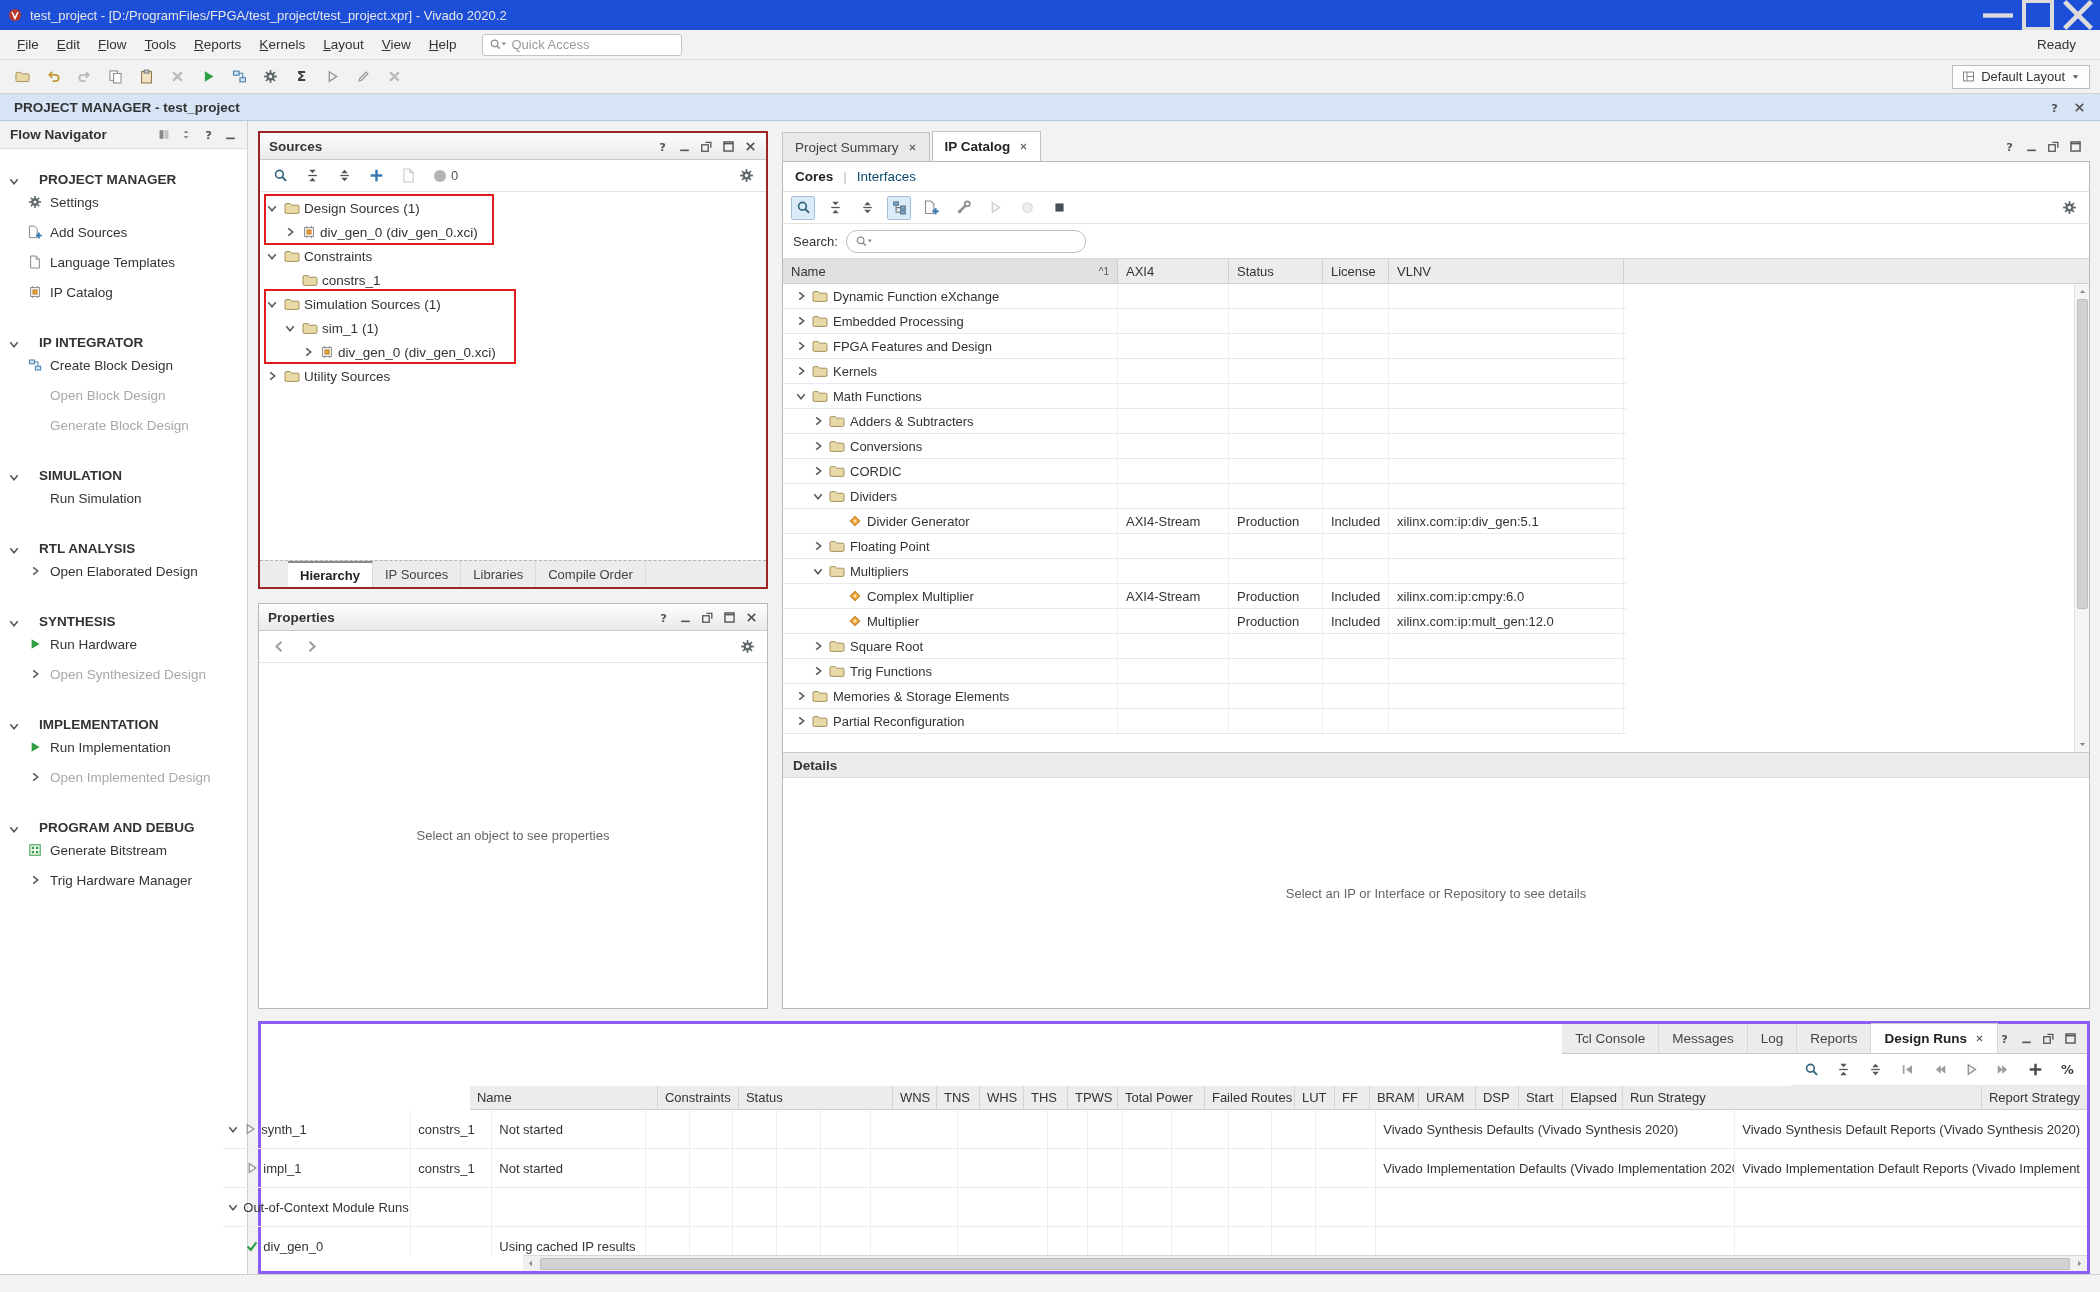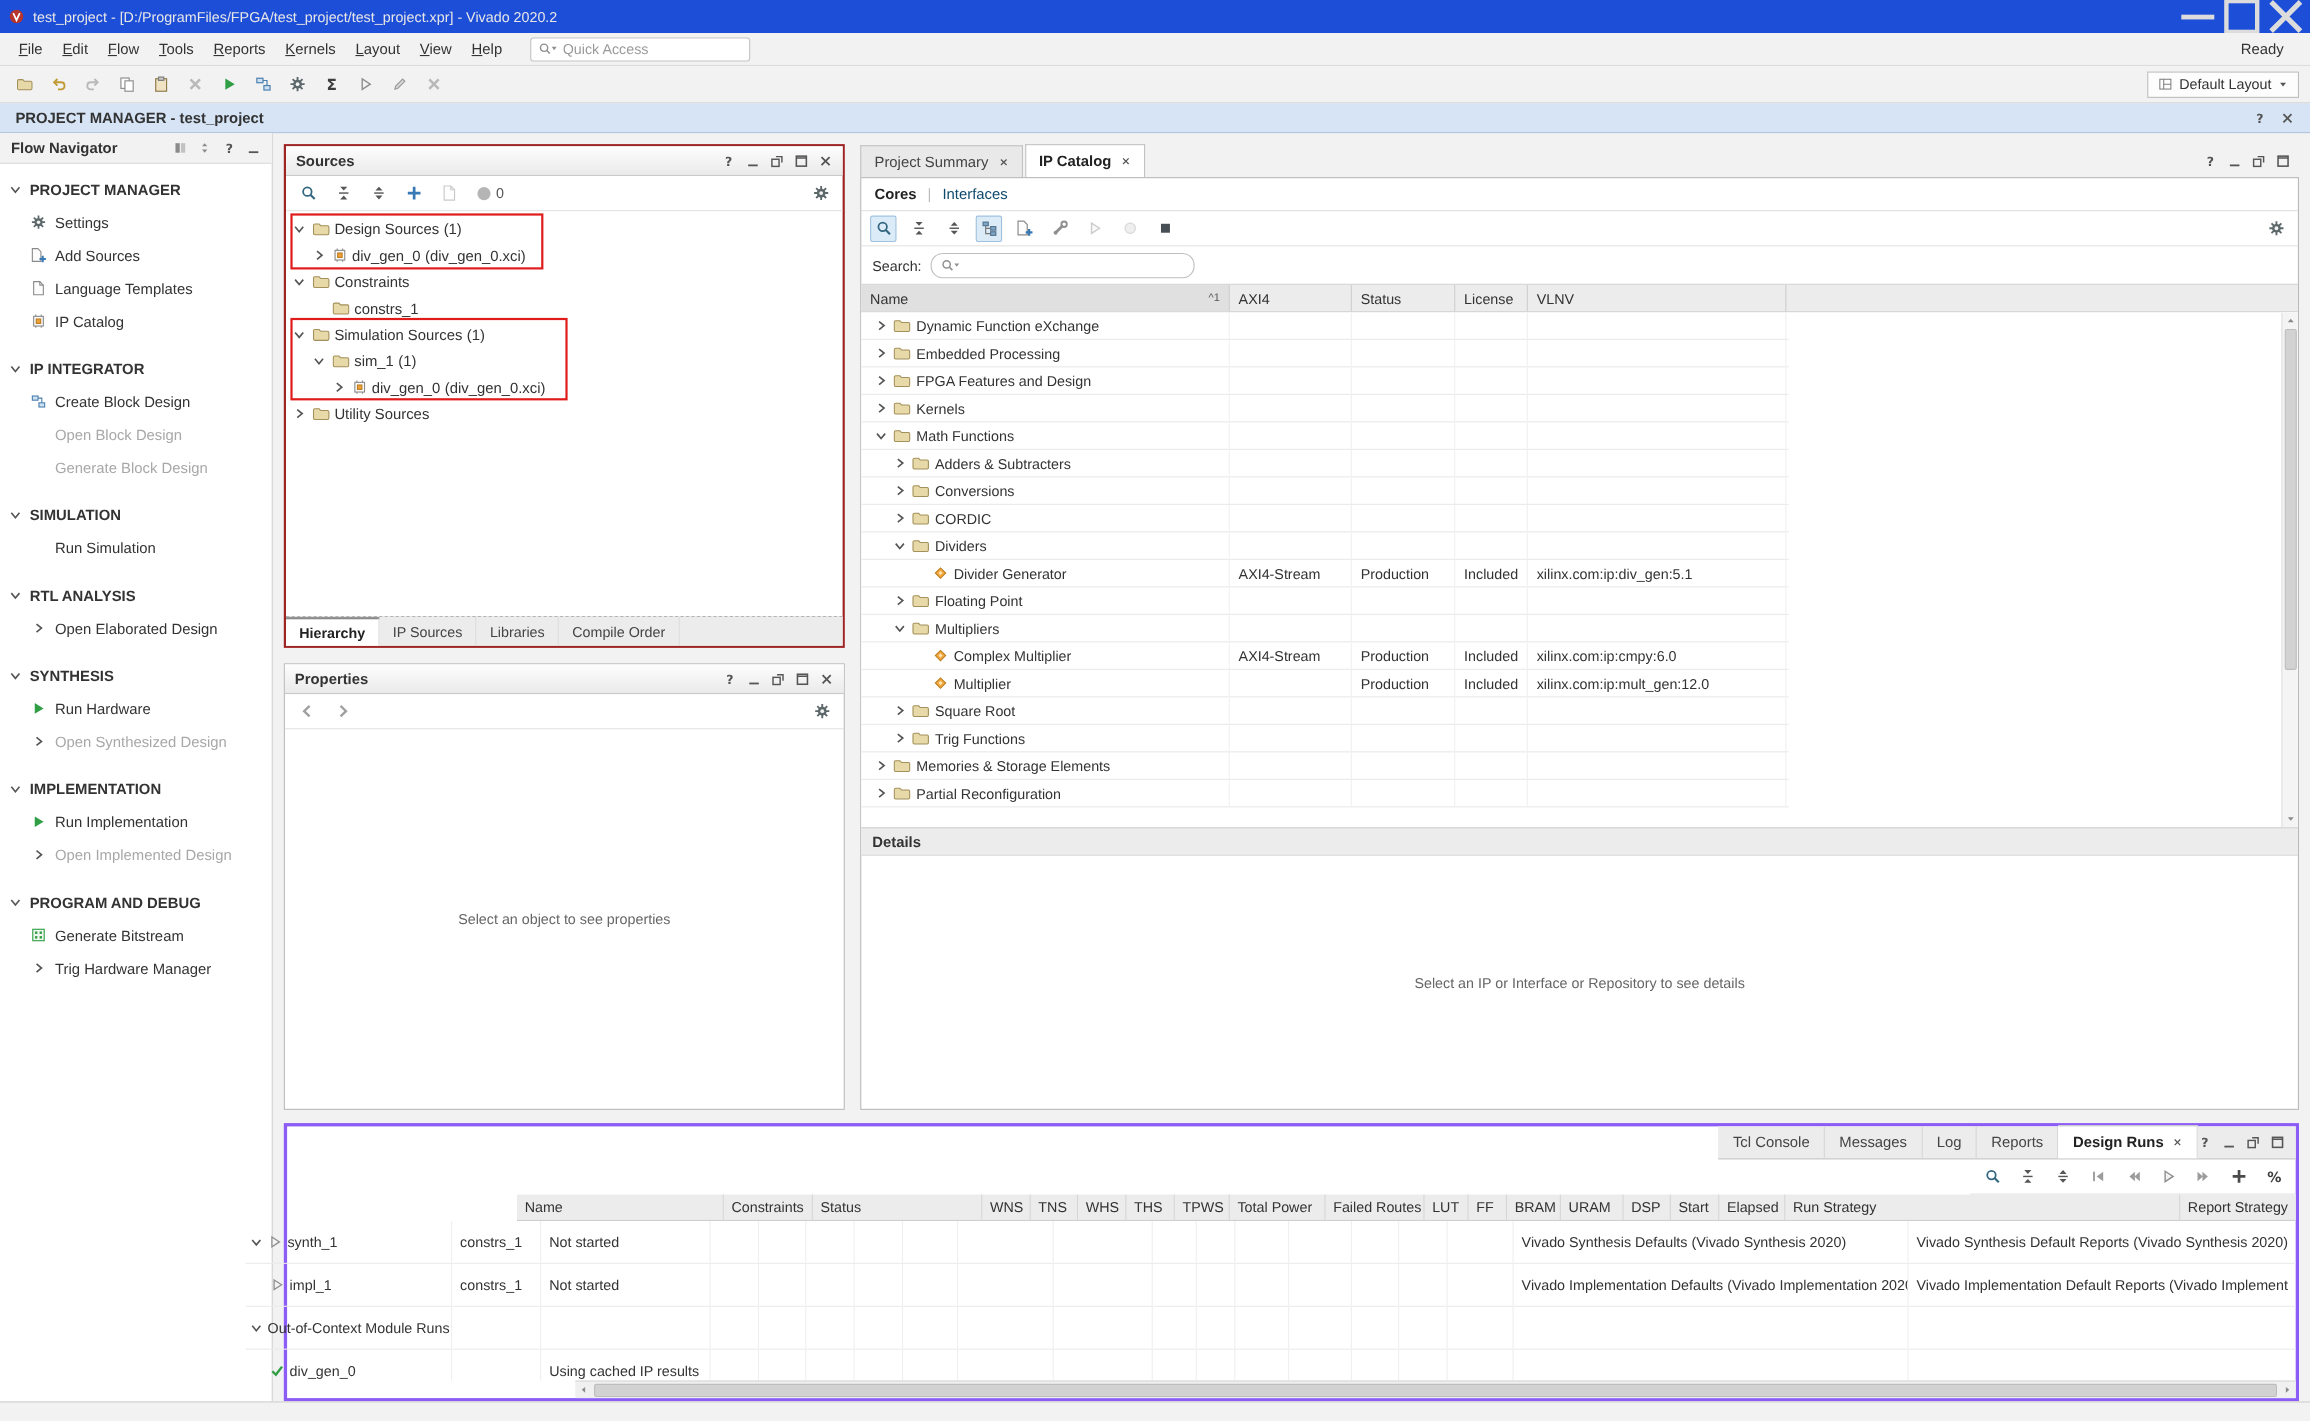--- a/index.html
+++ b/index.html
@@ -37,21 +37,21 @@
 
   .main { flex: 1; display: flex; min-height: 0; }
 
   
   .flow-nav { width: 248px; background: #fff; border-right: 1px solid #d0d0d0; flex: none; display: flex; flex-direction: column; }
   .fn-titlebar { height: 28px; background: #f2f2f2; border-bottom: 1px solid #ddd; display: flex; align-items: center; padding: 0 10px; flex: none; }
   .fn-title { font-weight: bold; font-size: 13.5px; }
   .fn-ticons { margin-left: auto; display: flex; gap: 9px; }
   .fn-body { flex: 1; padding-top: 8px; overflow: hidden; }
   .fn-section { margin-bottom: 13px; }
-  .fn-header { height: 30px; display: flex; align-items: center; gap: 7px; padding: 0 8px; font-weight: bold; font-size: 13.5px; }
+  .fn-header { height: 30px; display: flex; align-items: flex-end; gap: 19px; padding: 0 8px; font-weight: bold; font-size: 13.5px; }
   .fn-item { height: 30px; display: flex; align-items: center; gap: 7px; padding-left: 26px; font-size: 13.5px; }
   .fn-item .slot { width: 17px; height: 16px; display: inline-flex; align-items: center; justify-content: center; flex: none; }
   .fn-item.disabled { color: #a8a8a8; }
 
   
   .workspace { flex: 1; display: flex; flex-direction: column; padding: 10px 10px 0; min-width: 0; }
   .top-area { flex: 1; display: flex; gap: 14px; min-height: 0; }
   .left-col { width: 510px; flex: none; display: flex; flex-direction: column; min-height: 0; }
 
   .panel { background: #fff; border: 1px solid #b9b9b9; display: flex; flex-direction: column; min-height: 0; }
@@ -69,21 +69,21 @@
   
   .tree { flex: 1; position: relative; padding-top: 4px; overflow: hidden; }
   .tree-row { height: 24px; display: flex; align-items: center; gap: 4px; font-size: 13.5px; }
   .tree-row .chev { width: 16px; height: 14px; display: inline-flex; align-items: center; justify-content: center; flex: none; }
   .icon { display: inline-flex; align-items: center; justify-content: center; width: 14px; height: 14px; flex: none; }
   .icon svg { width: 100%; height: 100%; }
   .i12 { width: 12px; height: 12px; }
   .i16 { width: 16px; height: 14px; }
   .red-box { position: absolute; border: 2px solid #e01b1b; z-index: 5; pointer-events: none; }
 
-  .panel-tabs { height: 27px; display: flex; align-items: stretch; background: #ececec; border-top: 1px dashed #b5b5b5; flex: none; }
+  .panel-tabs { height: 27px; display: flex; align-items: stretch; background: #ececec; border-top: 1px dashed #b5b5b5; flex: none; padding-left: 28px; }
   .ptab { display: flex; align-items: center; padding: 0 12px; font-size: 13px; border-right: 1px solid #dcdcdc; color: #444; }
   .ptab.active { background: #fff; font-weight: bold; color: #222; border-top: 2px solid #8a8a8a; }
 
   .props-body { flex: 1; display: flex; align-items: center; justify-content: center; color: #666; font-size: 13px; }
 
   
   .right-col { flex: 1; display: flex; flex-direction: column; min-width: 0; }
   .doc-tabbar { height: 30px; display: flex; align-items: flex-end; flex: none; }
   .doc-tabs { display: flex; height: 30px; align-items: flex-end; }
   .dtab { height: 29px; display: flex; align-items: center; gap: 9px; padding: 0 12px; background: #e9e9e9; border: 1px solid #c2c2c2; border-bottom: none; margin-right: 2px; font-size: 13.5px; color: #444; }

